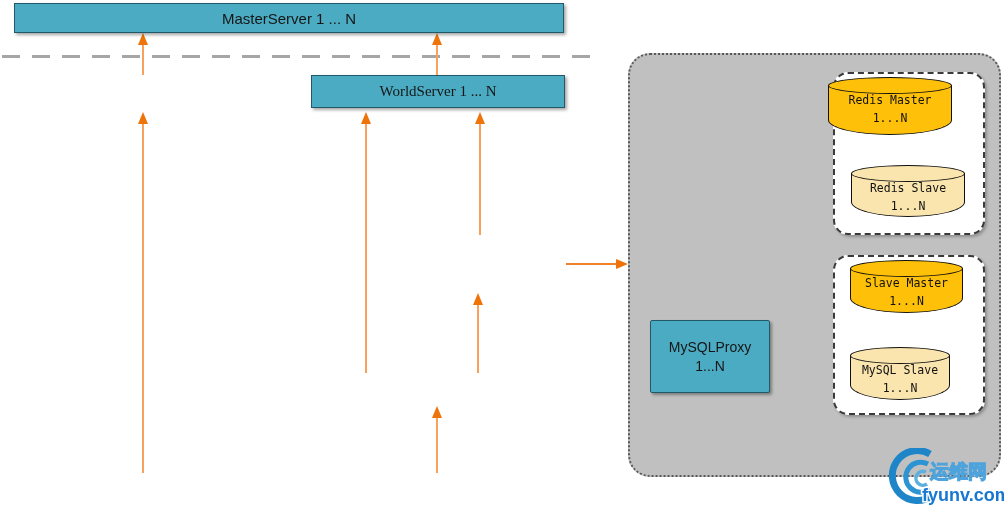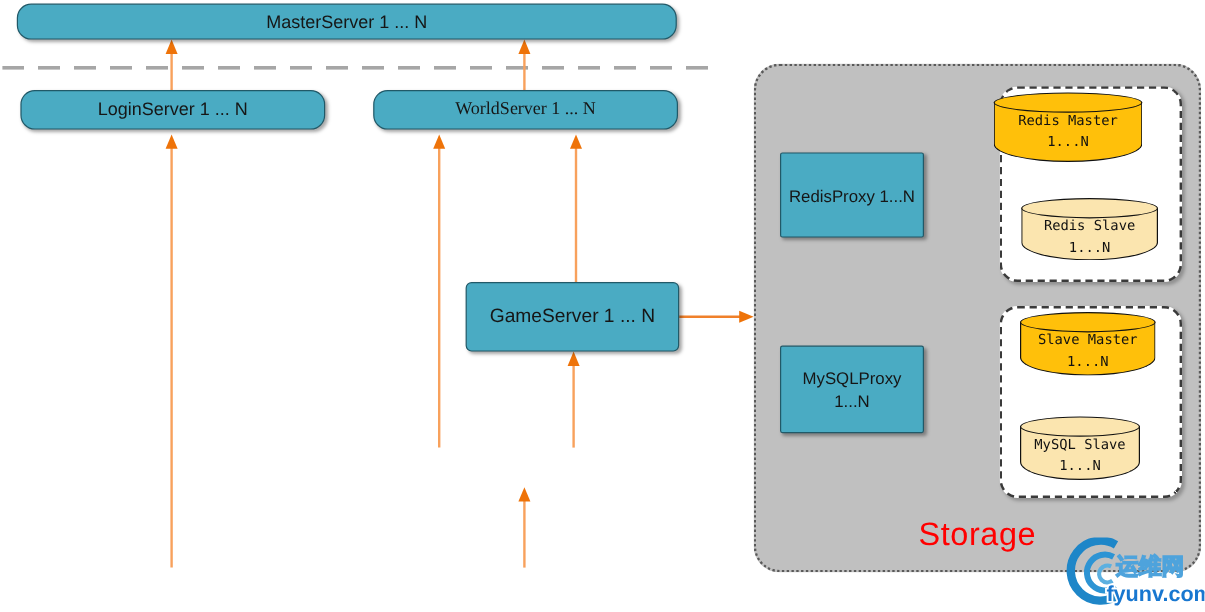--- a/index.html
+++ b/index.html
@@ -10,29 +10,29 @@
   
   .node {
     position:absolute; box-sizing:border-box;
     background:#4aabc3; border:1.6px solid #215968;
     display:flex; align-items:center; justify-content:center;
     flex-direction:column;
     color:#161616; font-size:15px;
     box-shadow:2px 2px 3px rgba(0,0,0,0.35);
     z-index:3;
   }
-  .rounded { border-radius:12px; }
+  .rounded { border-radius:0; }
   .node-master { left:14px;  top:3px;   width:550px; height:30px; }
   .node-login  { left:17px;  top:75px;  width:254px; height:33px; }
   .node-world  { left:311px; top:75px;  width:254px; height:33px;font-family:Liberation Serif, serif; }
   .node-game   { left:388px; top:235px; width:178px; height:58px; border-radius:5px; font-size:16px; }
   .node-proxy  { left:311px; top:373px; width:254px; height:33px; }
   .node-client { left:14px;  top:473px; width:551px; height:34px; }
   .node-redisproxy { left:650px; top:127px; width:120px; height:71px; border-radius:2px; font-size:14px; }
-  .node-mysqlproxy { left:650px; top:288px; width:120px; height:73px; border-radius:2px; font-size:14px; line-height:1.35; }
+  .node-mysqlproxy { left:650px; top:320px; width:120px; height:73px; border-radius:2px; font-size:14px; line-height:1.35; }
 
   
   .separator {
     position:absolute; left:2px; top:55px; width:590px; height:3px; z-index:1;
     background:repeating-linear-gradient(90deg,#a6a6a6 0 18px, transparent 18px 30px);
   }
 
   
   .storage {
     position:absolute; left:628px; top:53px; width:373px; height:424px;
@@ -128,39 +128,29 @@
     </g>
     <g>
       <line class="alineh" x1="770" y1="338" x2="820" y2="338"></line>
       <polygon class="ahead" points="831,338 819,333 819,343"></polygon>
     </g>
   </svg>
 
   <div class="node rounded node-master">
     <span>MasterServer 1 ... N</span>
   </div>
-  <div class="node rounded node-login">
-    <span>LoginServer 1 ... N</span>
-  </div>
   <div class="node rounded node-world">
     <span>WorldServer 1 ... N</span>
-  </div>
-  <div class="node node-game">
-    <span>GameServer 1 ... N</span>
   </div>
 
   <div class="storage">
     <div class="db-group redis-group"></div>
     <div class="db-group mysql-group"></div>
-    <div class="storage-title">Storage</div>
   </div>
 
-  <div class="node node-redisproxy">
-    <span>RedisProxy 1...N</span>
-  </div>
   <div class="node node-mysqlproxy">
     <span>MySQLProxy</span>
     <span>1...N</span>
   </div>
 
   <div class="cylinder gold cyl-redis-master">
     <div class="cyl-body"></div>
     <div class="cyl-top"></div>
     <div class="cyl-text">
       <div>Redis Master</div>

